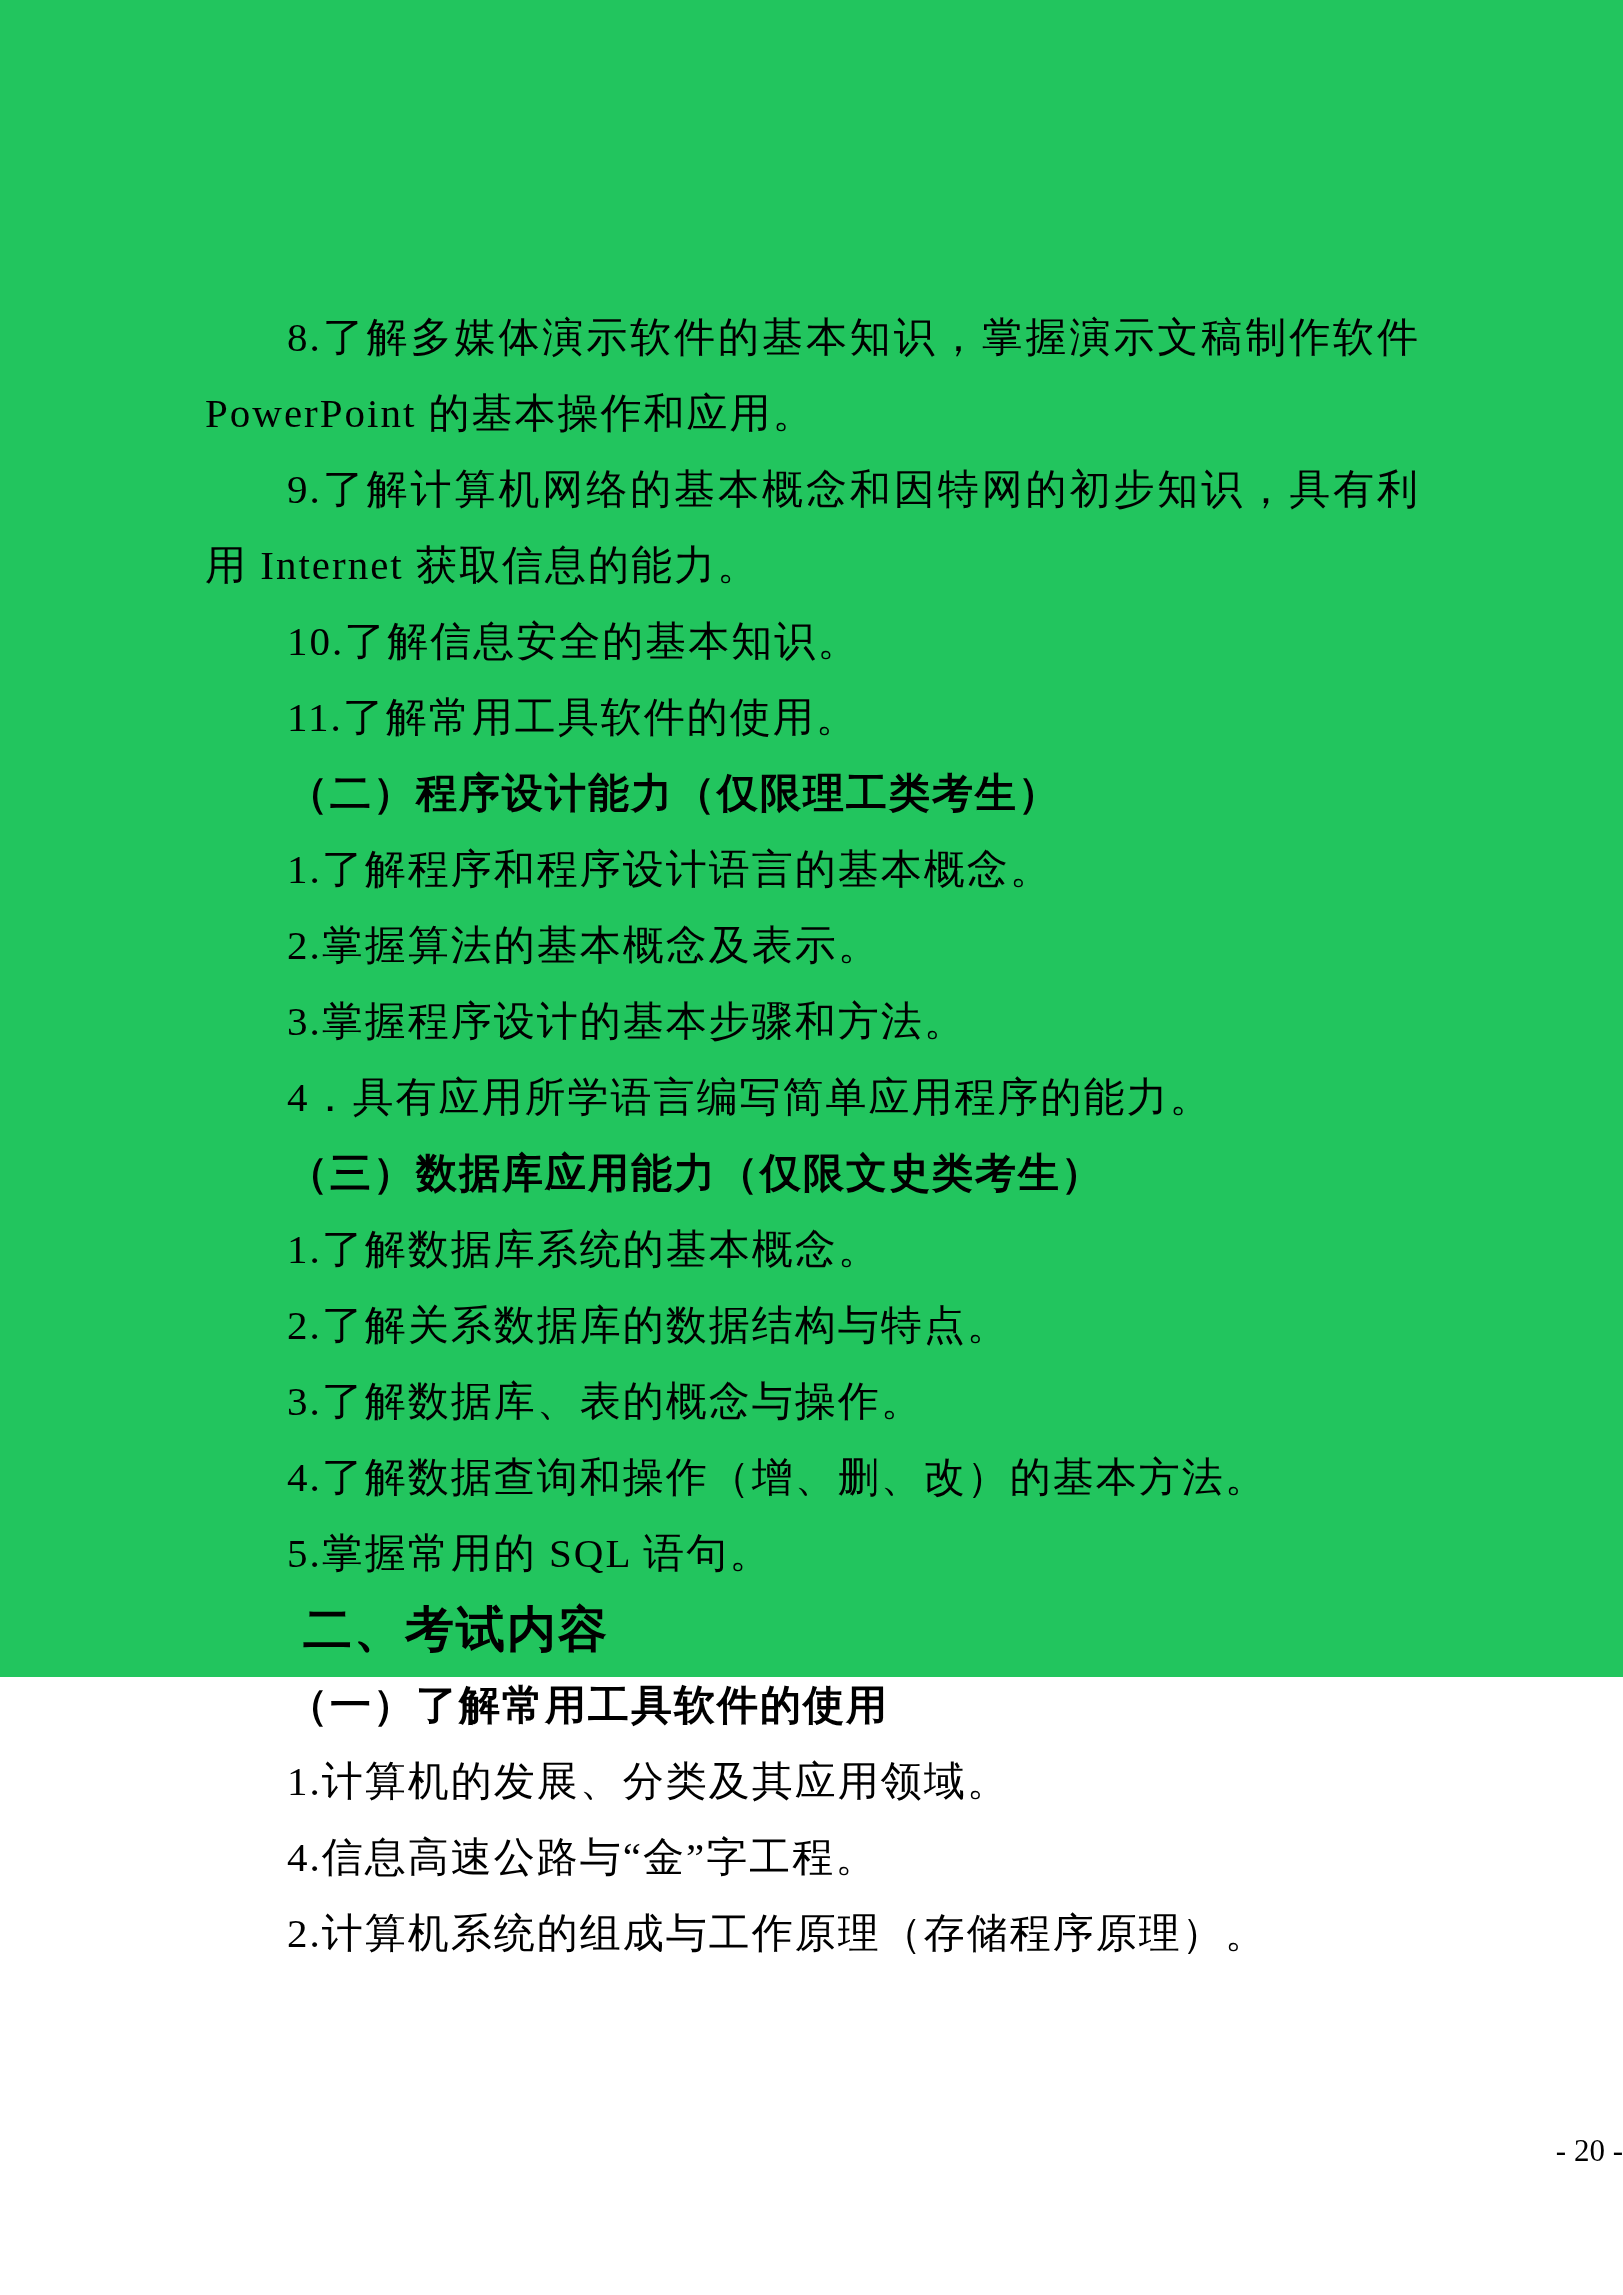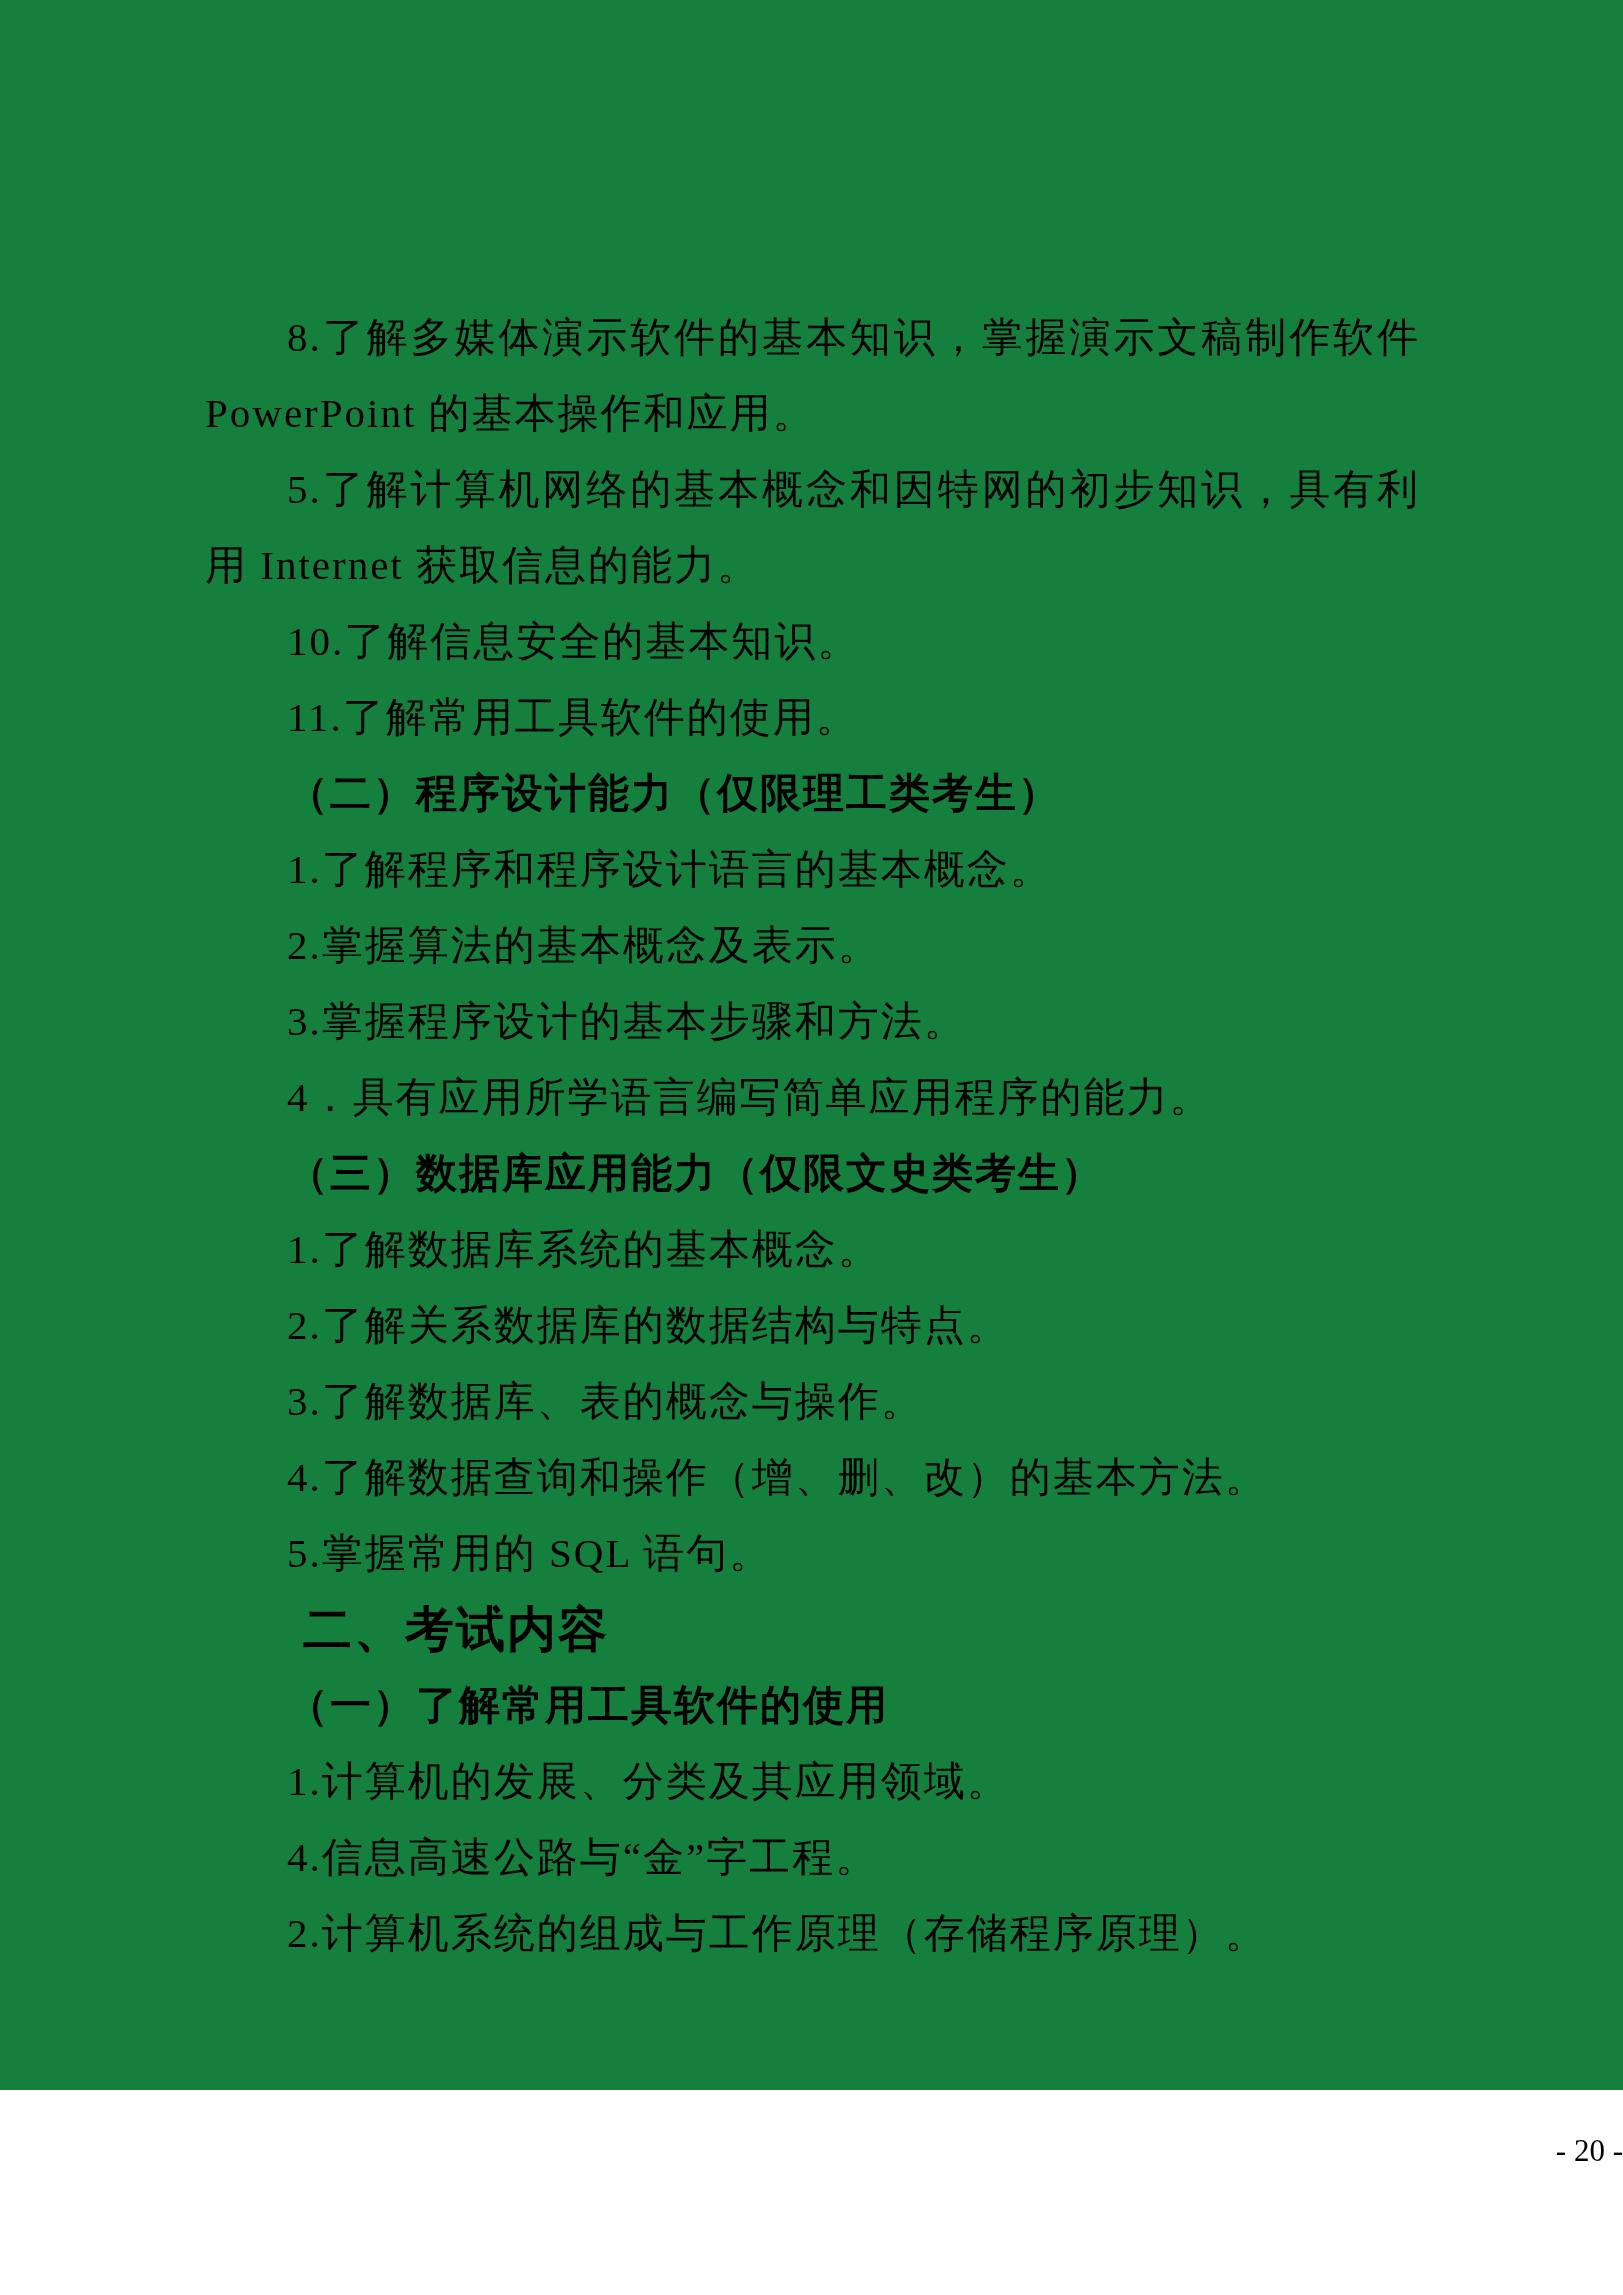--- a/index.html
+++ b/index.html
@@ -12,22 +12,22 @@
     height: 2295px;
     position: relative;
     font-family: "Liberation Serif", serif;
     color: #000000;
     overflow: hidden;
   }
   .page {
     position: absolute;
     left: 0; top: 0;
     width: 1623px;
-    height: 2090px;
-    background: #15803d;
+    height: 1677px;
+    background: #22c55e;
   }
   .content {
     position: absolute;
     left: 205px;
     top: 299px;
     width: 1215px;
   }
   .content p {
     margin: 0;
     padding: 0;
@@ -62,21 +62,21 @@
     color: #000000;
   }
 </style>
 </head>
 <body>
 
 <div class="page">
 
   <div class="content">
     <p class="body">8.了解多媒体演示软件的基本知识，掌握演示文稿制作软件 PowerPoint 的基本操作和应用。</p>
-    <p class="body">5.了解计算机网络的基本概念和因特网的初步知识，具有利用 Internet 获取信息的能力。</p>
+    <p class="body">9.了解计算机网络的基本概念和因特网的初步知识，具有利用 Internet 获取信息的能力。</p>
     <p class="body">10.了解信息安全的基本知识。</p>
     <p class="body">11.了解常用工具软件的使用。</p>
     <p class="heading-kai">（二）程序设计能力（仅限理工类考生）</p>
     <p class="body">1.了解程序和程序设计语言的基本概念。</p>
     <p class="body">2.掌握算法的基本概念及表示。</p>
     <p class="body">3.掌握程序设计的基本步骤和方法。</p>
     <p class="body">4．具有应用所学语言编写简单应用程序的能力。</p>
     <p class="heading-kai">（三）数据库应用能力（仅限文史类考生）</p>
     <p class="body">1.了解数据库系统的基本概念。</p>
     <p class="body">2.了解关系数据库的数据结构与特点。</p>

